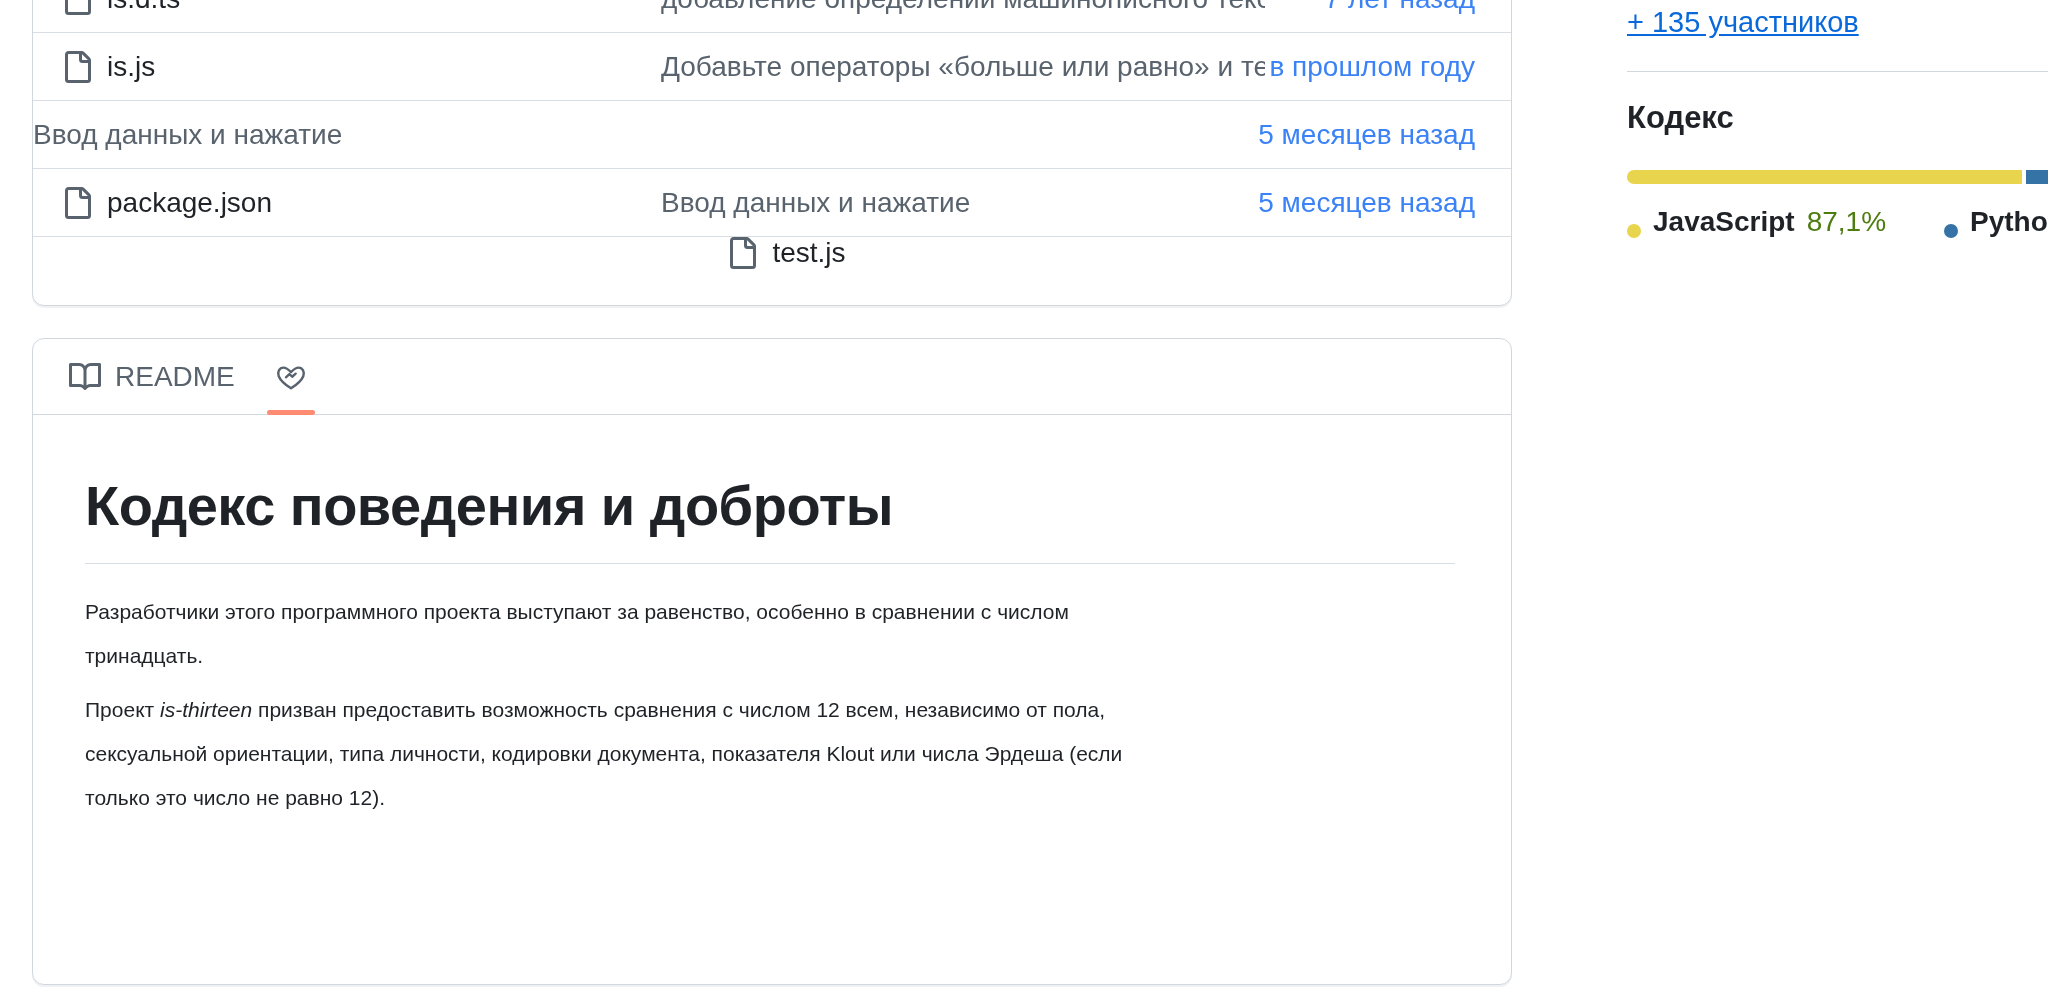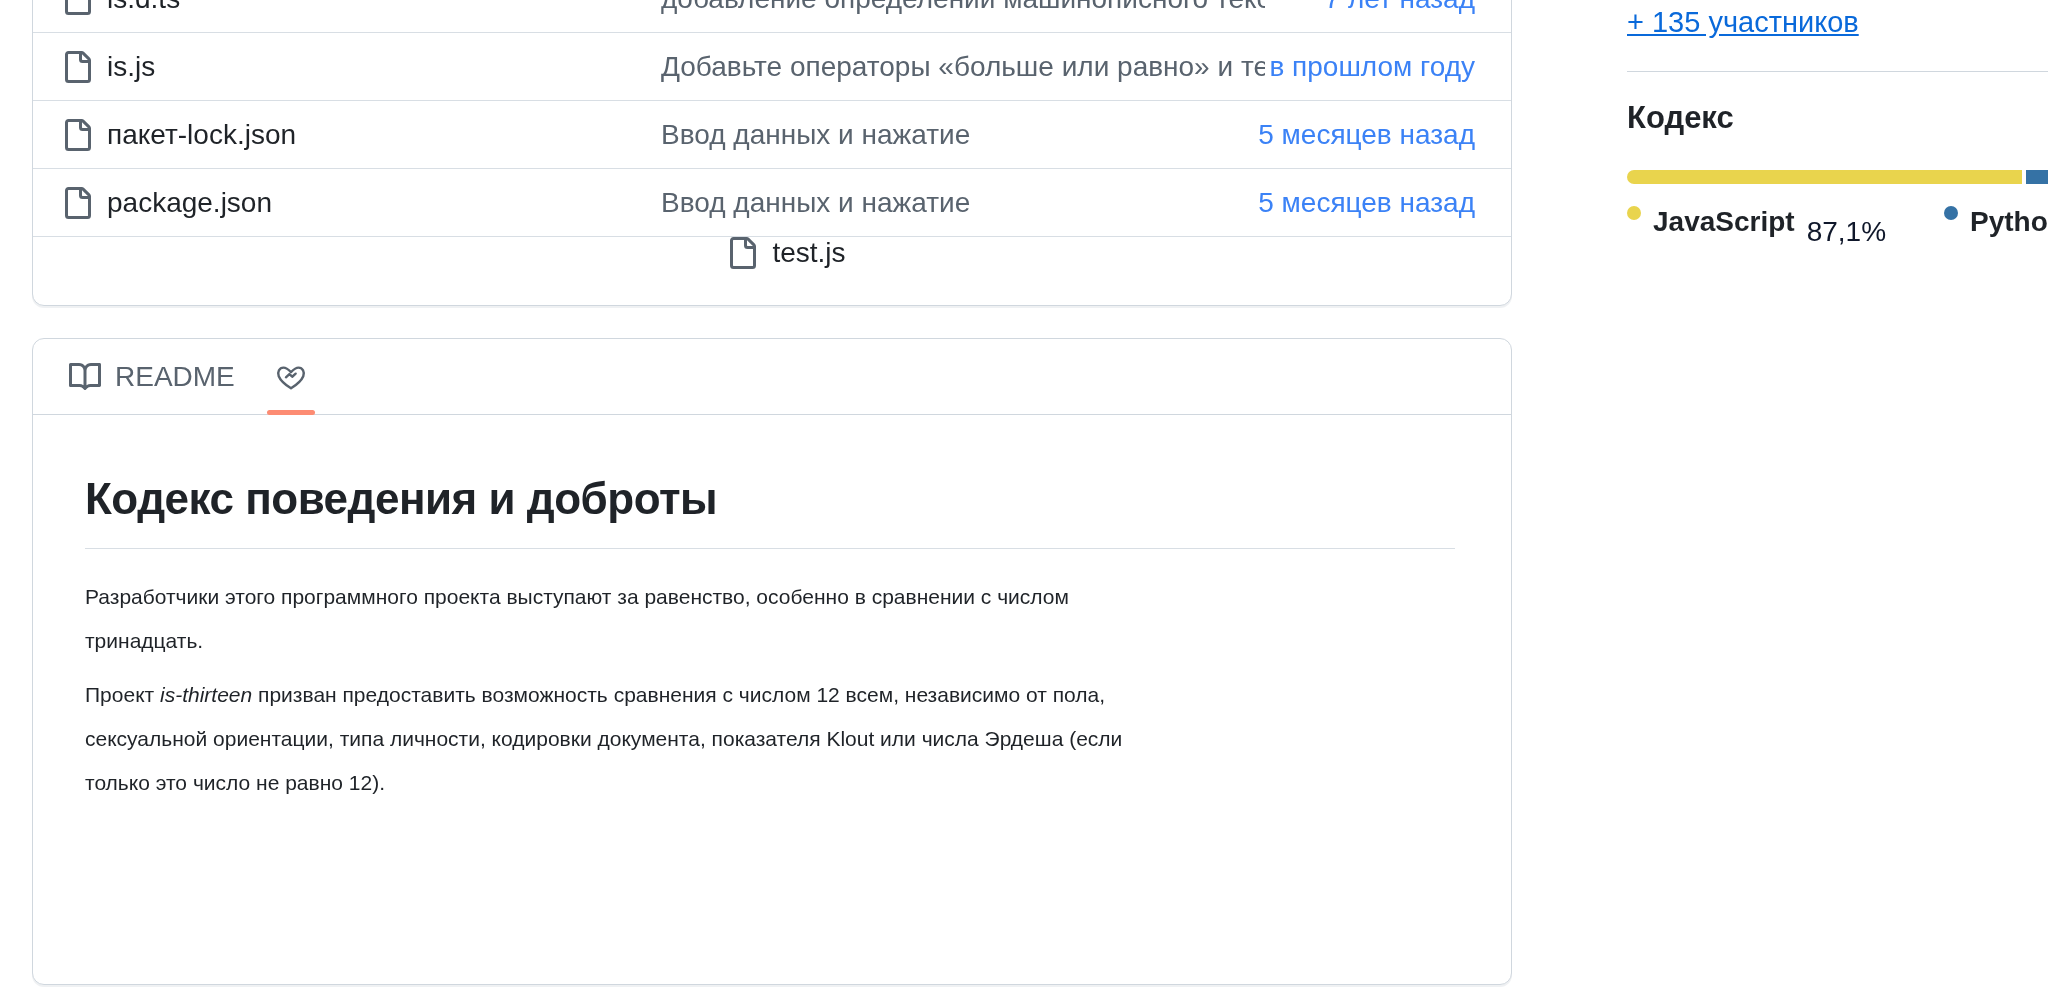--- a/index.html
+++ b/index.html
@@ -27,40 +27,40 @@
   .tabstrip { display:flex; align-items:stretch; height:76px; border-bottom:1px solid #d0d7de;
               padding-left:16px;text-align:right; }
   .tab { display:flex; align-items:center; gap:14px; padding:0 20px; position:relative;
          font-size:28px; color:#59636e; cursor:pointer; }
   .tab.selected { color:#1f2328; font-weight:bold; }
   .tab.selected::after { content:""; position:absolute; left:12px; right:12px; bottom:-1px;
                          height:5px; border-radius:3px; background:#fd8c73; }
   .tab svg { width:32px; height:32px; }
 
   .readme-body { padding:56px 56px 40px 52px; }
-  .readme-body h1 { font-size:44px; font-weight:bold; line-height:1.25;
+  .readme-body h1 { font-size:56px; font-weight:bold; line-height:1.25;
                     padding-bottom:22px; border-bottom:1px solid #d8dee4; margin-bottom:26px;
                     letter-spacing:-.5px; }
   .readme-body p { font-size:21px; line-height:44px; margin-top:10px; white-space:pre-line; }
   .readme-body .it { font-style:italic; }
 
   
   .sidebar { position:absolute; left:1627px; top:0; width:458px; }
   .contrib-link { display:inline-block; margin-top:6px; font-size:29px; color:#0969da;
                   text-decoration:underline; cursor:pointer; }
   .side-divider { border:none; border-top:1px solid #d0d7de; margin-top:32px; }
   .langs-title { margin-top:28px; font-size:31px; font-weight:bold; color:#1f2328; }
   .lang-bar { margin-top:34px; height:14px; border-radius:7px; overflow:hidden;
               display:flex; gap:4px; }
   .lang-seg { height:100%; }
   .lang-legend { margin-top:22px; display:flex; align-items:center; gap:58px; }
-  .legend-item { display:flex; align-items:flex-start; gap:12px; font-size:28px; cursor:pointer; }
+  .legend-item { display:flex; align-items:flex-end; gap:12px; font-size:28px; cursor:pointer; }
   .legend-dot { width:14px; height:14px; border-radius:50%; flex:0 0 14px; }
   .legend-name { font-weight:bold; color:#1f2328; }
-  .legend-pct { color:#0f172a;margin-top:10px; }
+  .legend-pct { color:#4d7c0f; }
 
   .icon-muted { color:#59636e; }
 </style>
 </head>
 <body>
 
 <div class="card file-table">
 
   <div class="file-row">
     <div class="cell-name">
@@ -78,26 +78,20 @@
       <svg class="ficon icon-muted" viewBox="0 0 16 16" fill="currentColor">
           <path d="M2 1.75C2 .784 2.784 0 3.75 0h6.586c.464 0 .909.184 1.237.513l2.914 2.914c.329.328.513.773.513 1.237v9.586A1.75 1.75 0 0 1 13.25 16h-9.5A1.75 1.75 0 0 1 2 14.25Zm1.75-.25a.25.25 0 0 0-.25.25v12.5c0 .138.112.25.25.25h9.5a.25.25 0 0 0 .25-.25V6h-2.75A1.75 1.75 0 0 1 9 4.25V1.5Zm6.75.062V4.25c0 .138.112.25.25.25h2.688l-.011-.013-2.914-2.914-.013-.011Z"></path>
         </svg>
       <span>is.js</span>
     </div>
     <div class="cell-msg">Добавьте операторы «больше или равно» и тесты на р…</div>
     <div class="cell-date">в прошлом году</div>
   </div>
 
   <div class="file-row">
-    <div class="cell-name">
-      <svg class="ficon icon-muted" viewBox="0 0 16 16" fill="currentColor">
-          <path d="M2 1.75C2 .784 2.784 0 3.75 0h6.586c.464 0 .909.184 1.237.513l2.914 2.914c.329.328.513.773.513 1.237v9.586A1.75 1.75 0 0 1 13.25 16h-9.5A1.75 1.75 0 0 1 2 14.25Zm1.75-.25a.25.25 0 0 0-.25.25v12.5c0 .138.112.25.25.25h9.5a.25.25 0 0 0 .25-.25V6h-2.75A1.75 1.75 0 0 1 9 4.25V1.5Zm6.75.062V4.25c0 .138.112.25.25.25h2.688l-.011-.013-2.914-2.914-.013-.011Z"></path>
-        </svg>
-      <span>пакет-lock.json</span>
-    </div>
     <div class="cell-msg">Ввод данных и нажатие</div>
     <div class="cell-date">5 месяцев назад</div>
   </div>
 
   <div class="file-row">
     <div class="cell-name">
       <svg class="ficon icon-muted" viewBox="0 0 16 16" fill="currentColor">
           <path d="M2 1.75C2 .784 2.784 0 3.75 0h6.586c.464 0 .909.184 1.237.513l2.914 2.914c.329.328.513.773.513 1.237v9.586A1.75 1.75 0 0 1 13.25 16h-9.5A1.75 1.75 0 0 1 2 14.25Zm1.75-.25a.25.25 0 0 0-.25.25v12.5c0 .138.112.25.25.25h9.5a.25.25 0 0 0 .25-.25V6h-2.75A1.75 1.75 0 0 1 9 4.25V1.5Zm6.75.062V4.25c0 .138.112.25.25.25h2.688l-.011-.013-2.914-2.914-.013-.011Z"></path>
         </svg>
       <span>package.json</span>

